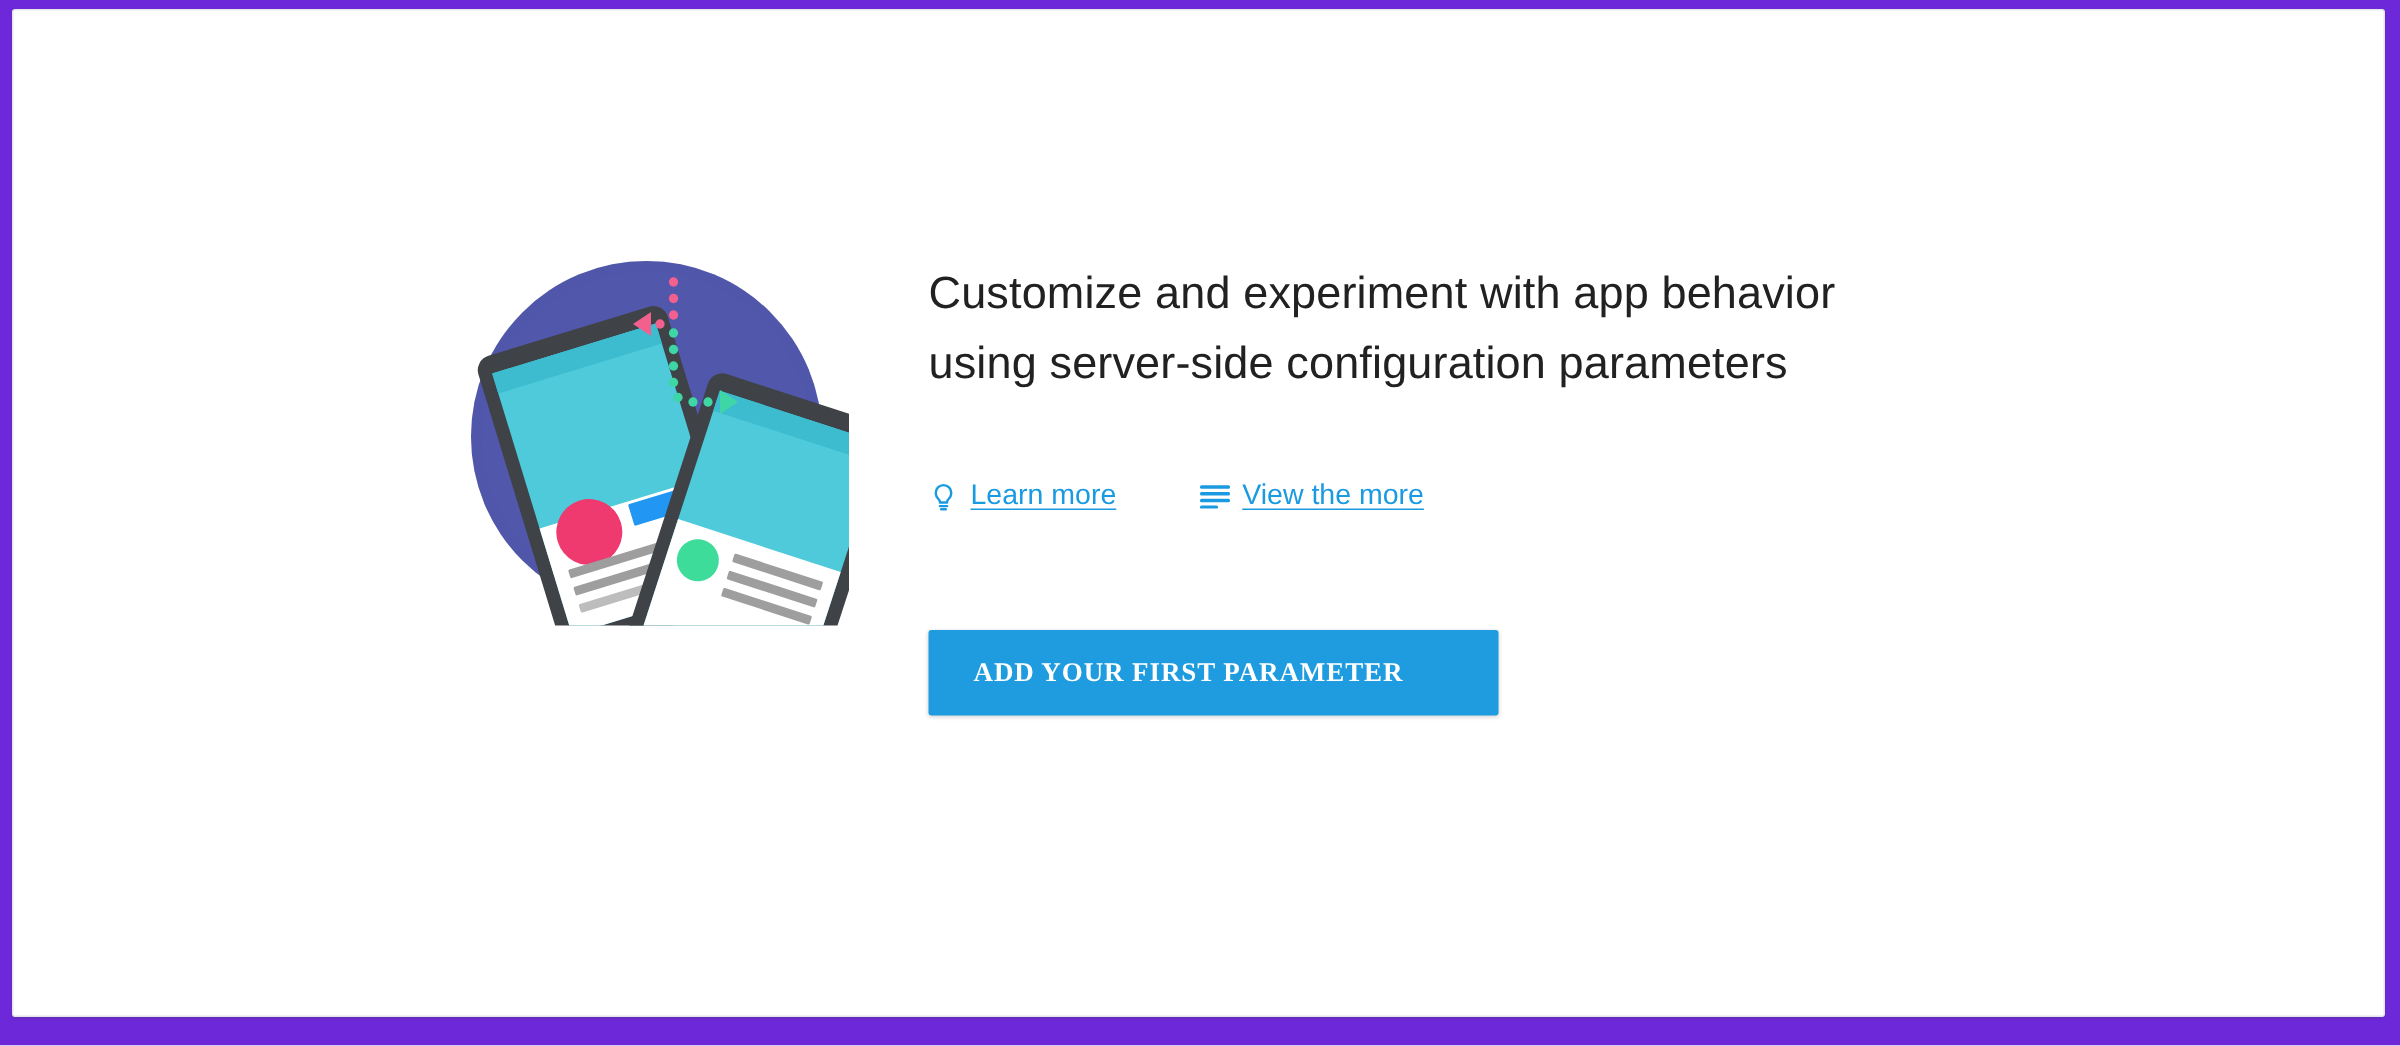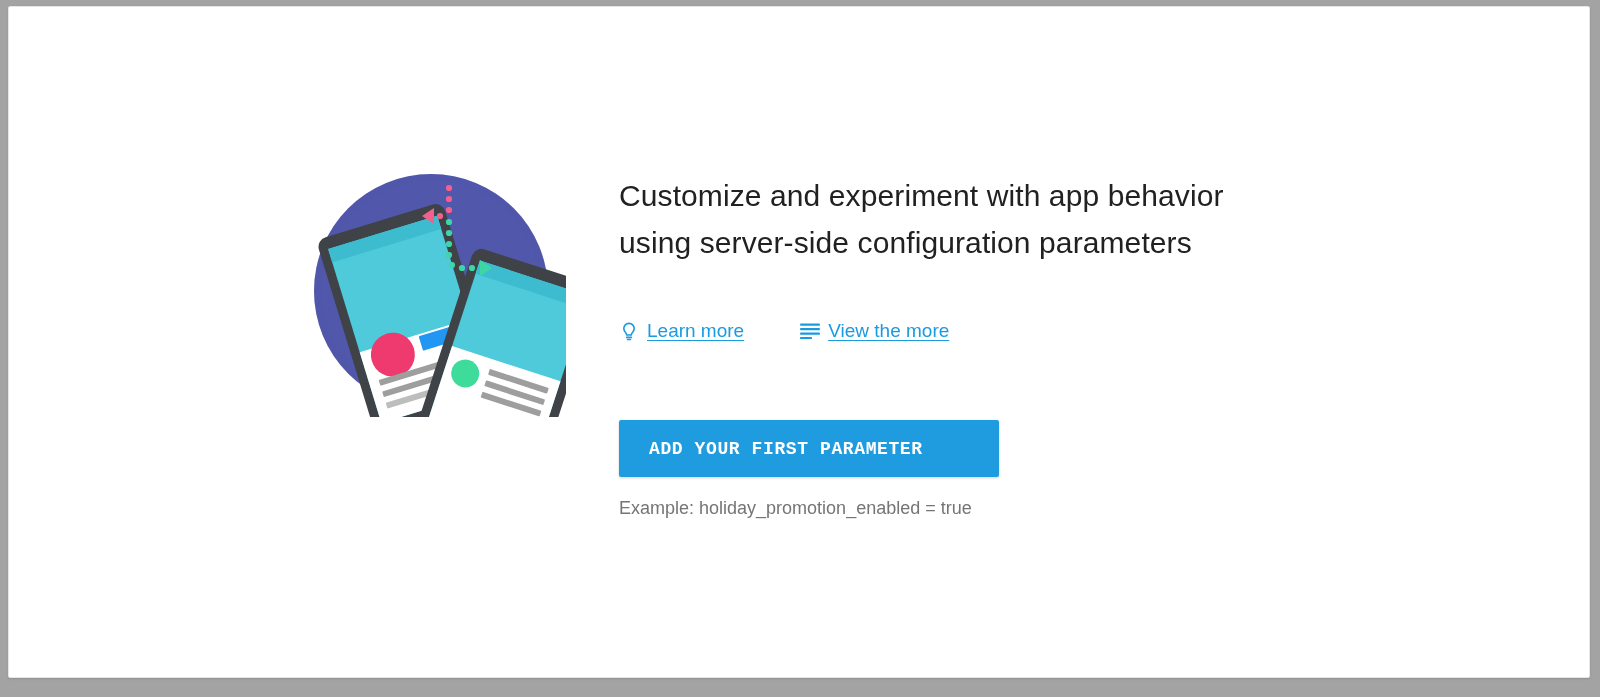--- a/index.html
+++ b/index.html
@@ -9,21 +9,21 @@
     width: 1600px;
     height: 697px;
     overflow: hidden;
     font-family: "Liberation Sans", sans-serif;
   }
 
   .page-root {
     position: relative;
     width: 1600px;
     height: 697px;
-    background: #a3a3a3;
+    background: #6d28d9;
   }
 
   
   .empty-state-card {
     position: absolute;
     left: 8px;
     top: 6px;
     width: 1582px;
     height: 672px;
     background: #ffffff;
@@ -108,21 +108,21 @@
   .cta-button {
     position: absolute;
     left: 0;
     top: 248px;
     width: 380px;
     height: 57px;
     background: #1f9cdf;
     border: none;
     border-radius: 2px;
     color: #ffffff;
-    font-family: Liberation Mono, monospace;
+    font-family: Liberation Serif, serif;
     font-size: 18px;
     font-weight: 700;
     letter-spacing: 0.6px;
     text-align: left;
     padding: 0 0 0 30px;
     cursor: pointer;
     box-shadow: 0 1px 3px rgba(0,0,0,0.18);
   }
 
   .example-text {
@@ -236,20 +236,19 @@
                 <rect x="0" y="14" width="12" height="2.3" rx="1" fill="#1a9ae1"></rect>
               </svg>
             </span>
             <span class="link-label">View the more</span>
           </a>
 
         </div>
 
         <button class="cta-button">ADD YOUR FIRST PARAMETER</button>
 
-        <div class="example-text">Example: holiday_promotion_enabled = true</div>
 
       </div>
 
     </div>
   </div>
 
 </div>
 
 </body></html>

